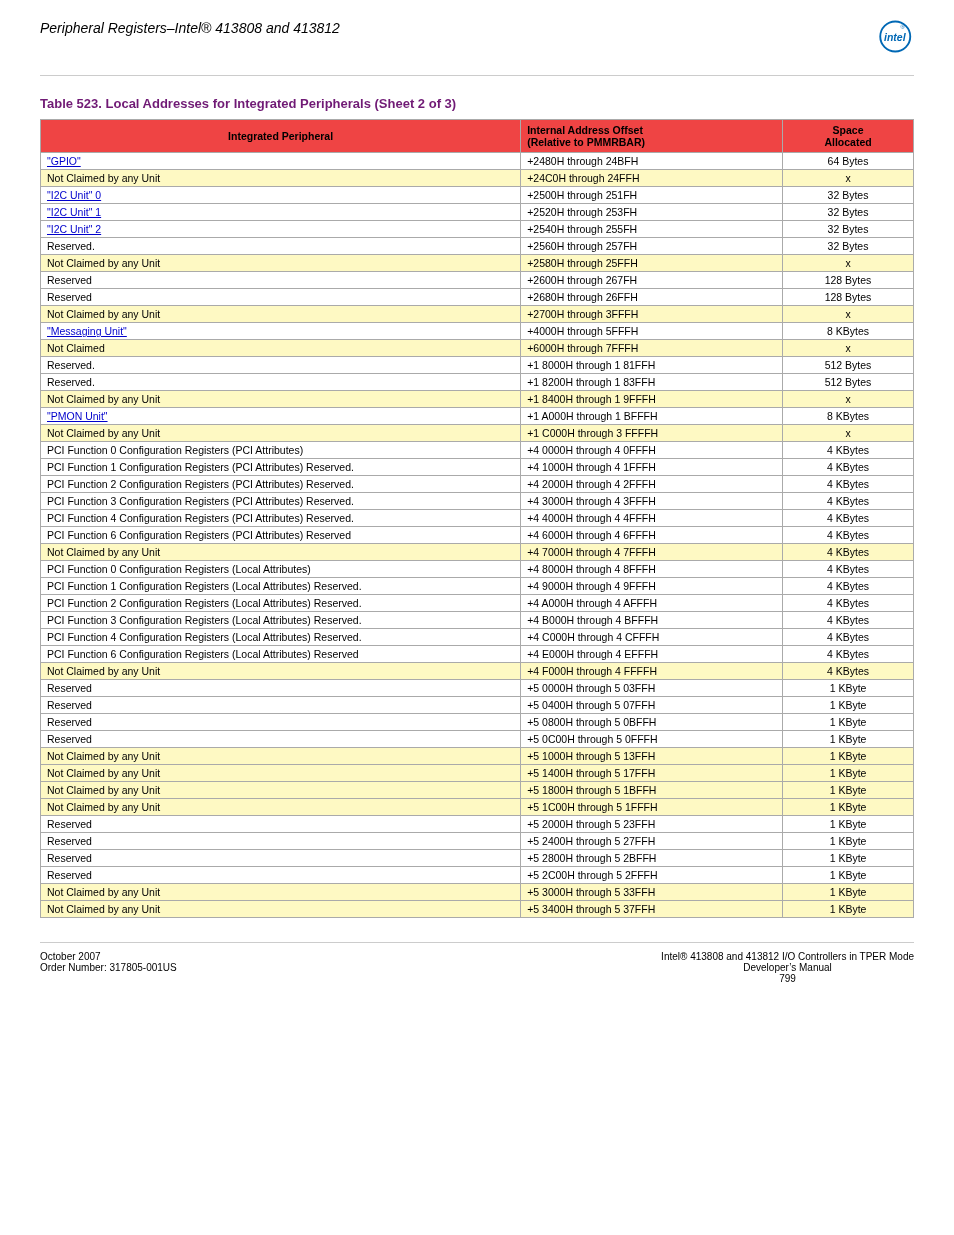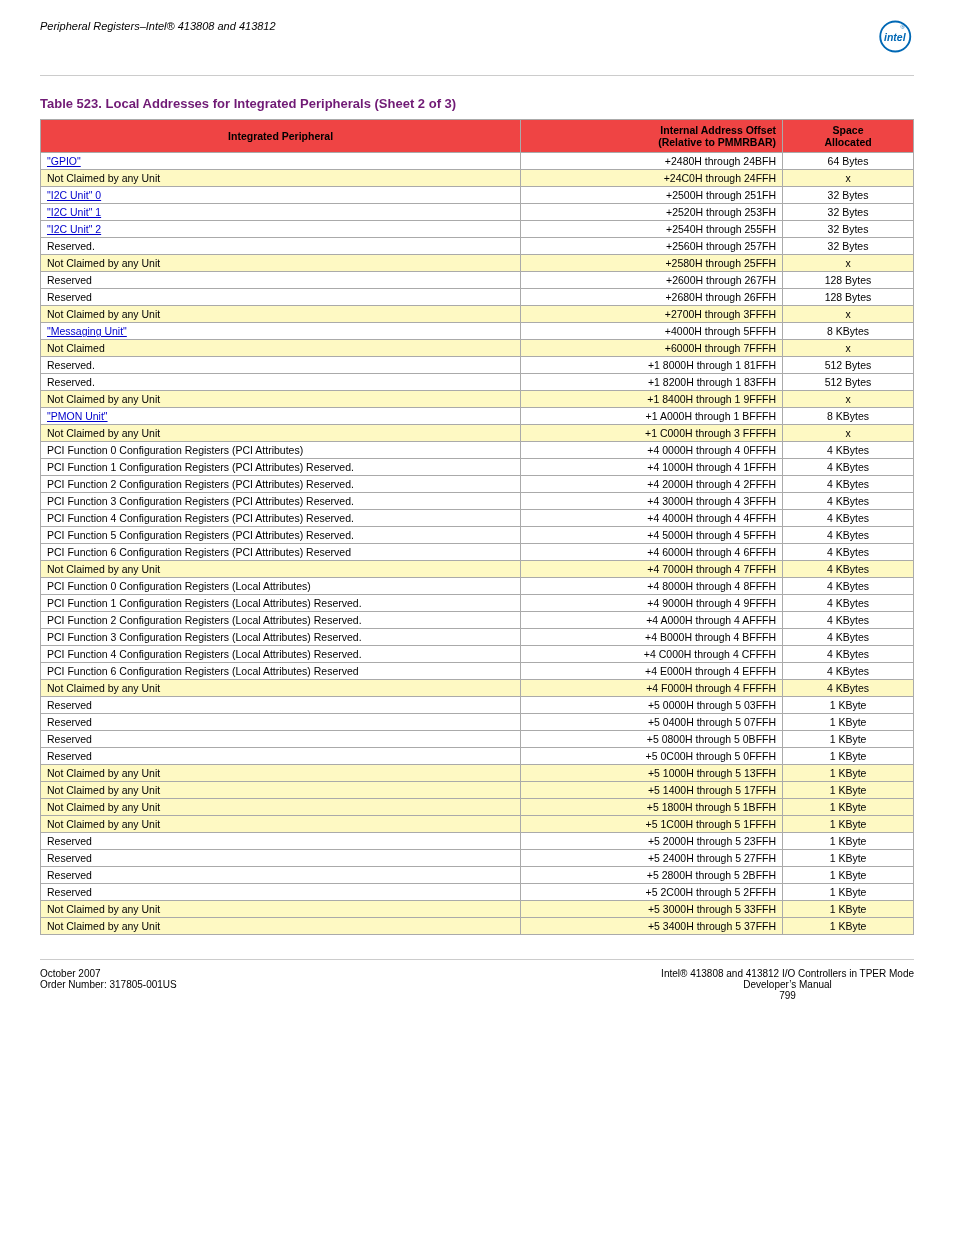--- a/index.html
+++ b/index.html
@@ -15,21 +15,21 @@
     .header {
       display: flex;
       justify-content: space-between;
       align-items: flex-start;
       margin-bottom: 20px;
       border-bottom: 1px solid #ccc;
       padding-bottom: 10px;
     }
     .header-title {
       font-style: italic;
-      font-size: 11px;
+      font-size: 14px;
     }
     .intel-logo {
       width: 60px;
       height: 45px;
     }
     .table-title {
       font-size: 13px;
       font-weight: bold;
       color: #701a75;
       margin-bottom: 8px;
@@ -47,21 +47,21 @@
       border: 1px solid #aaa;
       padding: 4px 6px;
       vertical-align: middle;
     }
     table td {
       border: 1px solid #aaa;
       padding: 2px 6px;
       vertical-align: middle;
     }
     .col-peripheral { width: 55%; }
-    .col-address { width: 30%; text-align: right; }
+    .col-address { width: 30%; text-align: left; }
     .col-space { width: 15%; text-align: center; }
     tr.gray-row td { background-color: #fef9c3; }
     tr.white-row td { background-color: #fff; }
     .link-blue { color: #0000cc; text-decoration: underline; }
     .footer {
       display: flex;
       justify-content: space-between;
       margin-top: 24px;
       font-size: 10px;
       border-top: 1px solid #ccc;
@@ -196,25 +196,20 @@
         <td class="col-peripheral">PCI Function 3 Configuration Registers (PCI Attributes) Reserved.</td>
         <td class="col-address">+4 3000H through 4 3FFFH</td>
         <td class="col-space">4 KBytes</td>
       </tr>
       <tr class="white-row">
         <td class="col-peripheral">PCI Function 4 Configuration Registers (PCI Attributes) Reserved.</td>
         <td class="col-address">+4 4000H through 4 4FFFH</td>
         <td class="col-space">4 KBytes</td>
       </tr>
       <tr class="white-row">
-        <td class="col-peripheral">PCI Function 5 Configuration Registers (PCI Attributes) Reserved.</td>
-        <td class="col-address">+4 5000H through 4 5FFFH</td>
-        <td class="col-space">4 KBytes</td>
-      </tr>
-      <tr class="white-row">
         <td class="col-peripheral">PCI Function 6 Configuration Registers (PCI Attributes) Reserved</td>
         <td class="col-address">+4 6000H through 4 6FFFH</td>
         <td class="col-space">4 KBytes</td>
       </tr>
       <tr class="gray-row">
         <td class="col-peripheral">Not Claimed by any Unit</td>
         <td class="col-address">+4 7000H through 4 7FFFH</td>
         <td class="col-space">4 KBytes</td>
       </tr>
       <tr class="white-row">

